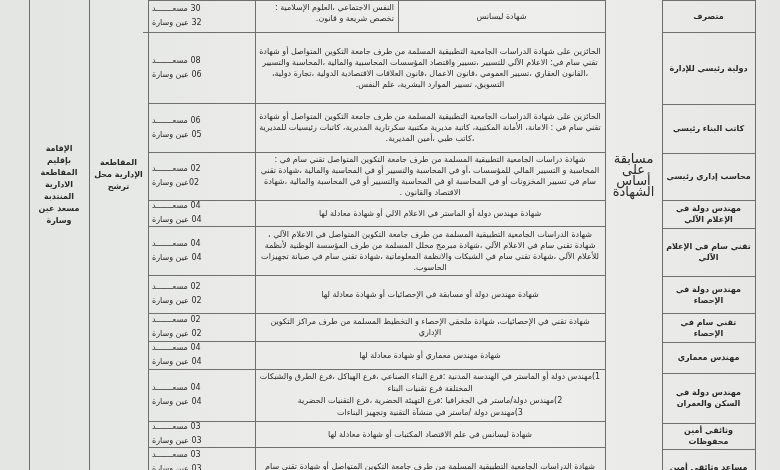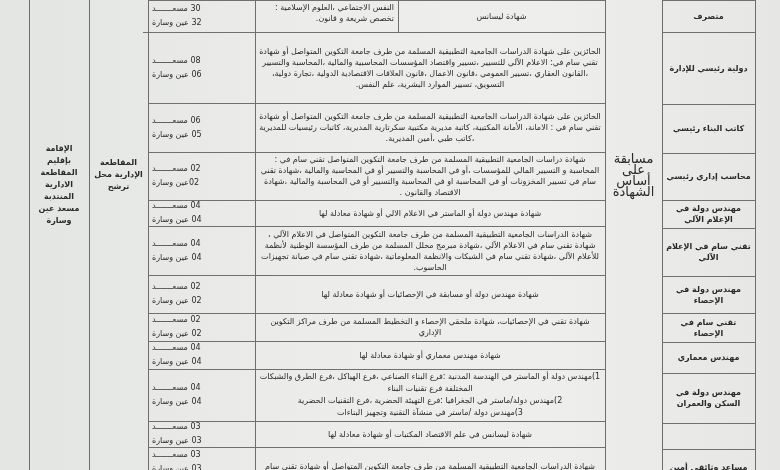--- a/index.html
+++ b/index.html
@@ -150,20 +150,21 @@
     <span>2)مهندس دولة/ماستر في الجغرافيا :فرع التهيئة الحضرية ،فرع التقنيات الحضرية</span>
     <span>3)مهندس دولة /ماستر في منشآة التقنية وتجهيز البناءات</span>
   </div>
   <div class="cell rank" style="left:662px;top:373px;width:93px;height:50px">مهندس دولة في السكن والعمران</div>
 
   <div class="cell count" style="left:148px;top:421px;width:107px;height:26px">
     <span>03 مسعـــــــد</span>
     <span>03 عين وسارة</span>
   </div>
   <div class="cell" style="left:255px;top:421px;width:350px;height:26px">شهادة ليسانس في علم الاقتصاد المكتبات أو شهادة معادلة لها</div>
+  <div class="cell rank" style="left:662px;top:423px;width:93px;height:26px">وثائقي أمين محفوظات</div>
 
   <div class="cell count" style="left:148px;top:447px;width:107px;height:28px;justify-content:flex-start;padding-top:1px">
     <span>03 مسعـــــــد</span>
     <span>03 عين وسارة</span>
   </div>
   <div class="cell" style="left:255px;top:449px;width:350px;height:28px;align-items:flex-start">شهادة الدراسات الجامعية التطبيقية المسلمة من طرف جامعة التكوين المتواصل أو شهادة تقني سام في التوثيق والأرشيف، شهادة تقني سام في التوثيق والمحفوظات</div>
   <div class="cell rank" style="left:662px;top:450px;width:93px;height:28px;align-items:flex-start">مساعد وثائقي أمين محفوظات</div>
 
 </div>
 

